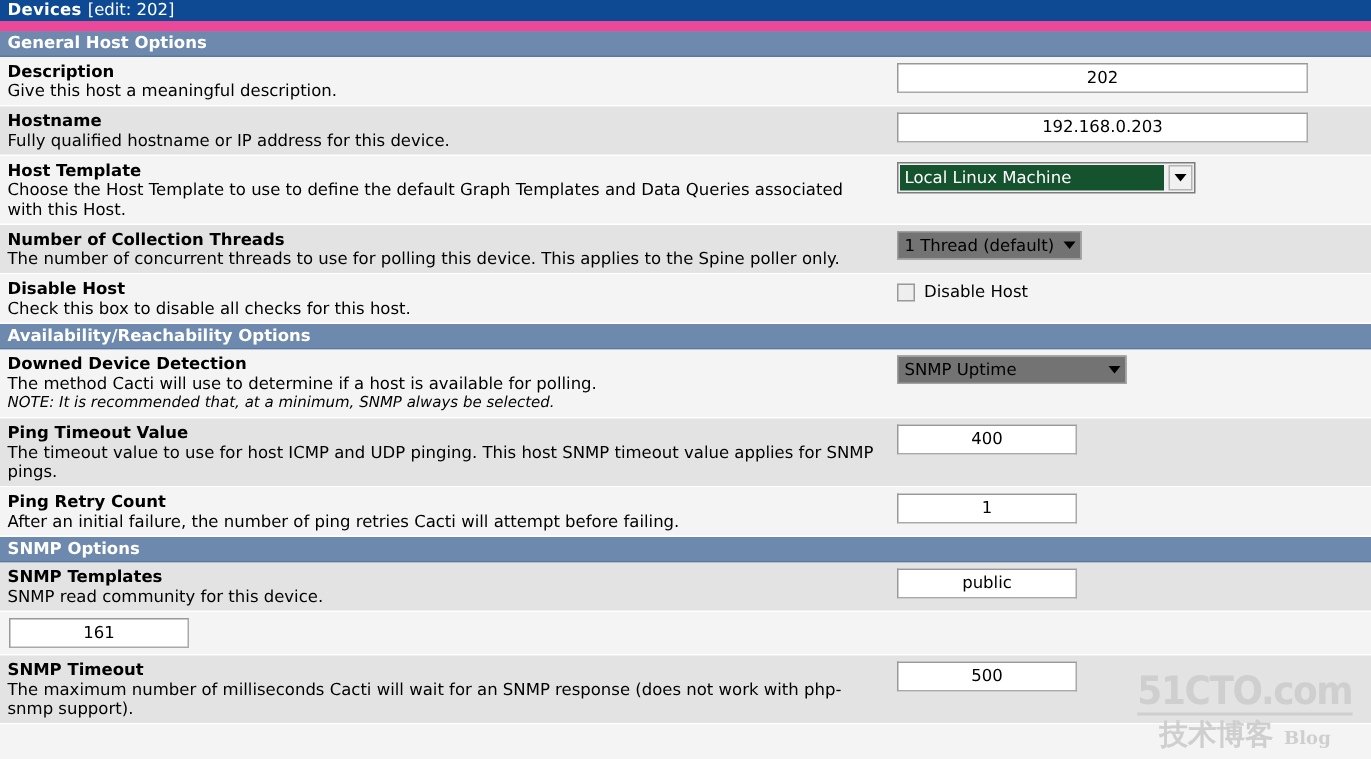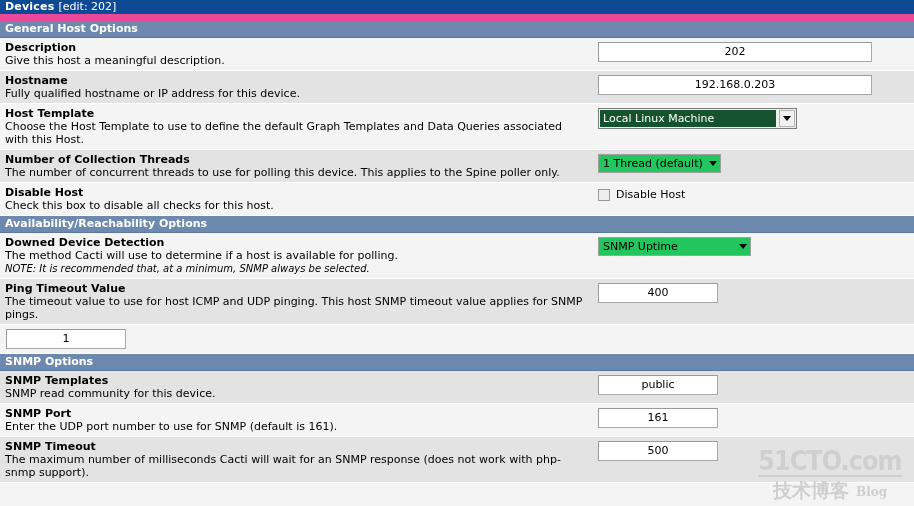--- a/index.html
+++ b/index.html
@@ -111,21 +111,21 @@
     outline: none;
     text-align: center;
   }
   .w-desc  { width: 268px; }
   .w-host  { width: 268px; }
   .w-num   { width: 114px; }
 
   .sel {
     display: inline-flex;
     align-items: center;
-    background: #22c55e;
+    background: #737373;
     border: 1px solid #a0a0a0;
     height: 17px;
     box-sizing: content-box;
     padding: 0;
     font-size: 11px;
     line-height: 17px;
     color: #000000;
     vertical-align: middle;
   }
   .sel .sel-text {
@@ -330,43 +330,43 @@
     <div class="row-label">
       <span class="lbl-title">Ping Timeout Value</span>
       <span class="lbl-desc">The timeout value to use for host ICMP and UDP pinging. This host SNMP timeout value applies for SNMP pings.</span>
     </div>
     <div class="row-field">
       <input class="txt w-num" type="text" value="400" style="">
     </div>
   </div>
 
   <div class="row odd">
+    <div class="row-label">
+      <span class="lbl-title">Ping Retry Count</span>
+      <span class="lbl-desc">After an initial failure, the number of ping retries Cacti will attempt before failing.</span>
+    </div>
     <div class="row-field">
       <input class="txt w-num" type="text" value="1" style="">
     </div>
   </div>
 
   <div class="section-bar">SNMP Options</div>
 
 
   <div class="row even">
     <div class="row-label">
       <span class="lbl-title">SNMP Templates</span>
       <span class="lbl-desc">SNMP read community for this device.</span>
     </div>
     <div class="row-field">
       <input class="txt w-num" type="text" value="public" style="">
     </div>
   </div>
 
   <div class="row odd">
-    <div class="row-label">
-      <span class="lbl-title">SNMP Port</span>
-      <span class="lbl-desc">Enter the UDP port number to use for SNMP (default is 161).</span>
-    </div>
     <div class="row-field">
       <input class="txt w-num" type="text" value="161" style="">
     </div>
   </div>
 
   <div class="row even">
     <div class="row-label">
       <span class="lbl-title">SNMP Timeout</span>
       <span class="lbl-desc">The maximum number of milliseconds Cacti will wait for an SNMP response (does not work with php-snmp support).</span>
     </div>

